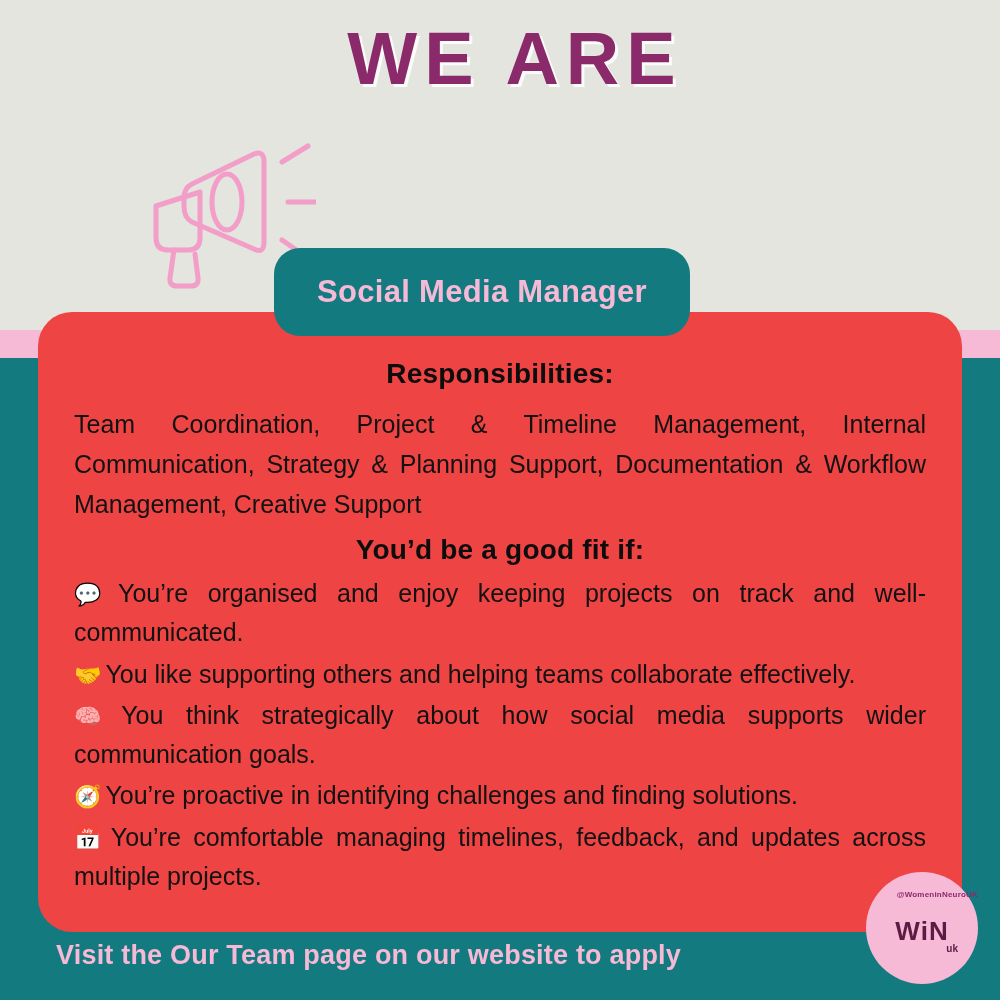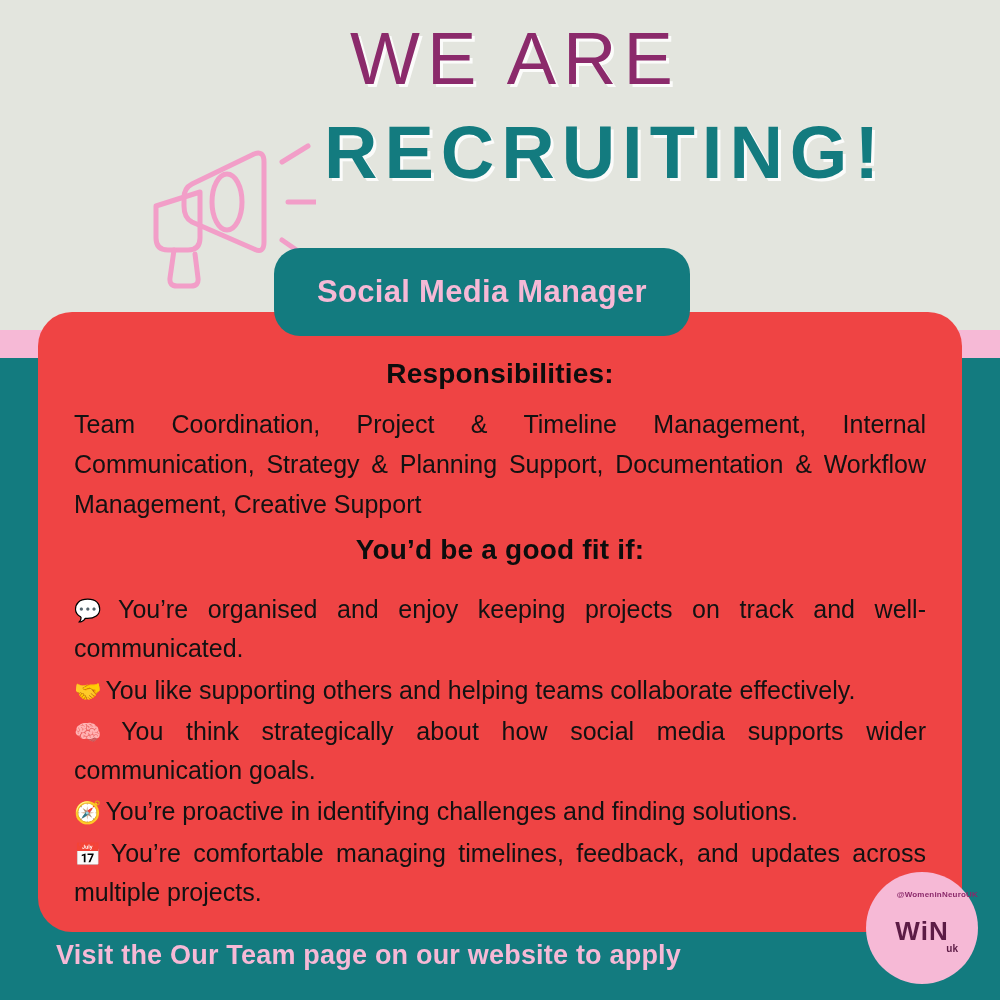--- a/index.html
+++ b/index.html
@@ -43,21 +43,21 @@
   .headline {
     position: absolute;
     left: 0;
     top: 20px;
     width: 1000px;
     text-align: center;
     pointer-events: none;
   }
   .headline-line1 {
     font-size: 74px;
-    font-weight: 400;
+    font-weight: 700;
     letter-spacing: 7px;
     color: #8b2a6b;
     line-height: 1.05;
     text-shadow: 3px 3px 0 rgba(255,255,255,0.85);
     padding-left: 30px;
   }
   .headline-line2 {
     font-size: 74px;
     font-weight: 700;
     letter-spacing: 7px;
@@ -117,21 +117,21 @@
   .section-heading {
     text-align: center;
     font-size: 28px;
     font-weight: 700;
     color: #0d0d0d;
     letter-spacing: 0.2px;
     margin: 0 0 14px 0;
   }
   .section-heading.second {
     margin-top: 10px;
-    margin-bottom: 24px;
+    margin-bottom: 8px;
   }
   .body-text {
     font-size: 25px;
     line-height: 1.6;
     color: #121212;
     text-align: justify;
     text-justify: inter-word;
     margin: 0;
     padding: 0 14px;
   }
@@ -219,21 +219,20 @@
 </head>
 <body>
 
 <div class="poster">
 
   <div class="band-pink"></div>
   <div class="band-teal"></div>
 
   <div class="headline">
     <div class="headline-line1">WE ARE</div>
-    <div class="headline-line2">RECRUITING!</div>
   </div>
 
   <div class="megaphone">
     <svg viewBox="0 0 220 180" width="220" height="180" xmlns="http://www.w3.org/2000/svg">
       <g fill="none" stroke="#f29ec8" stroke-width="5" stroke-linecap="round" stroke-linejoin="round">
         <path d="M60 88 L60 120 Q60 132 72 132 L92 132 Q104 132 104 120 L104 74 Z"></path>
         <path d="M78 132 L74 160 Q73 168 81 168 L95 168 Q103 168 102 160 L99 136"></path>
         <path d="M96 66 L158 36 Q168 32 168 44 L168 124 Q168 136 158 131 L96 104 Q88 100 88 88 L88 80 Q88 70 96 66 Z"></path>
         <ellipse cx="131" cy="84" rx="15" ry="28"></ellipse>
         <path d="M186 44 L212 28"></path>

